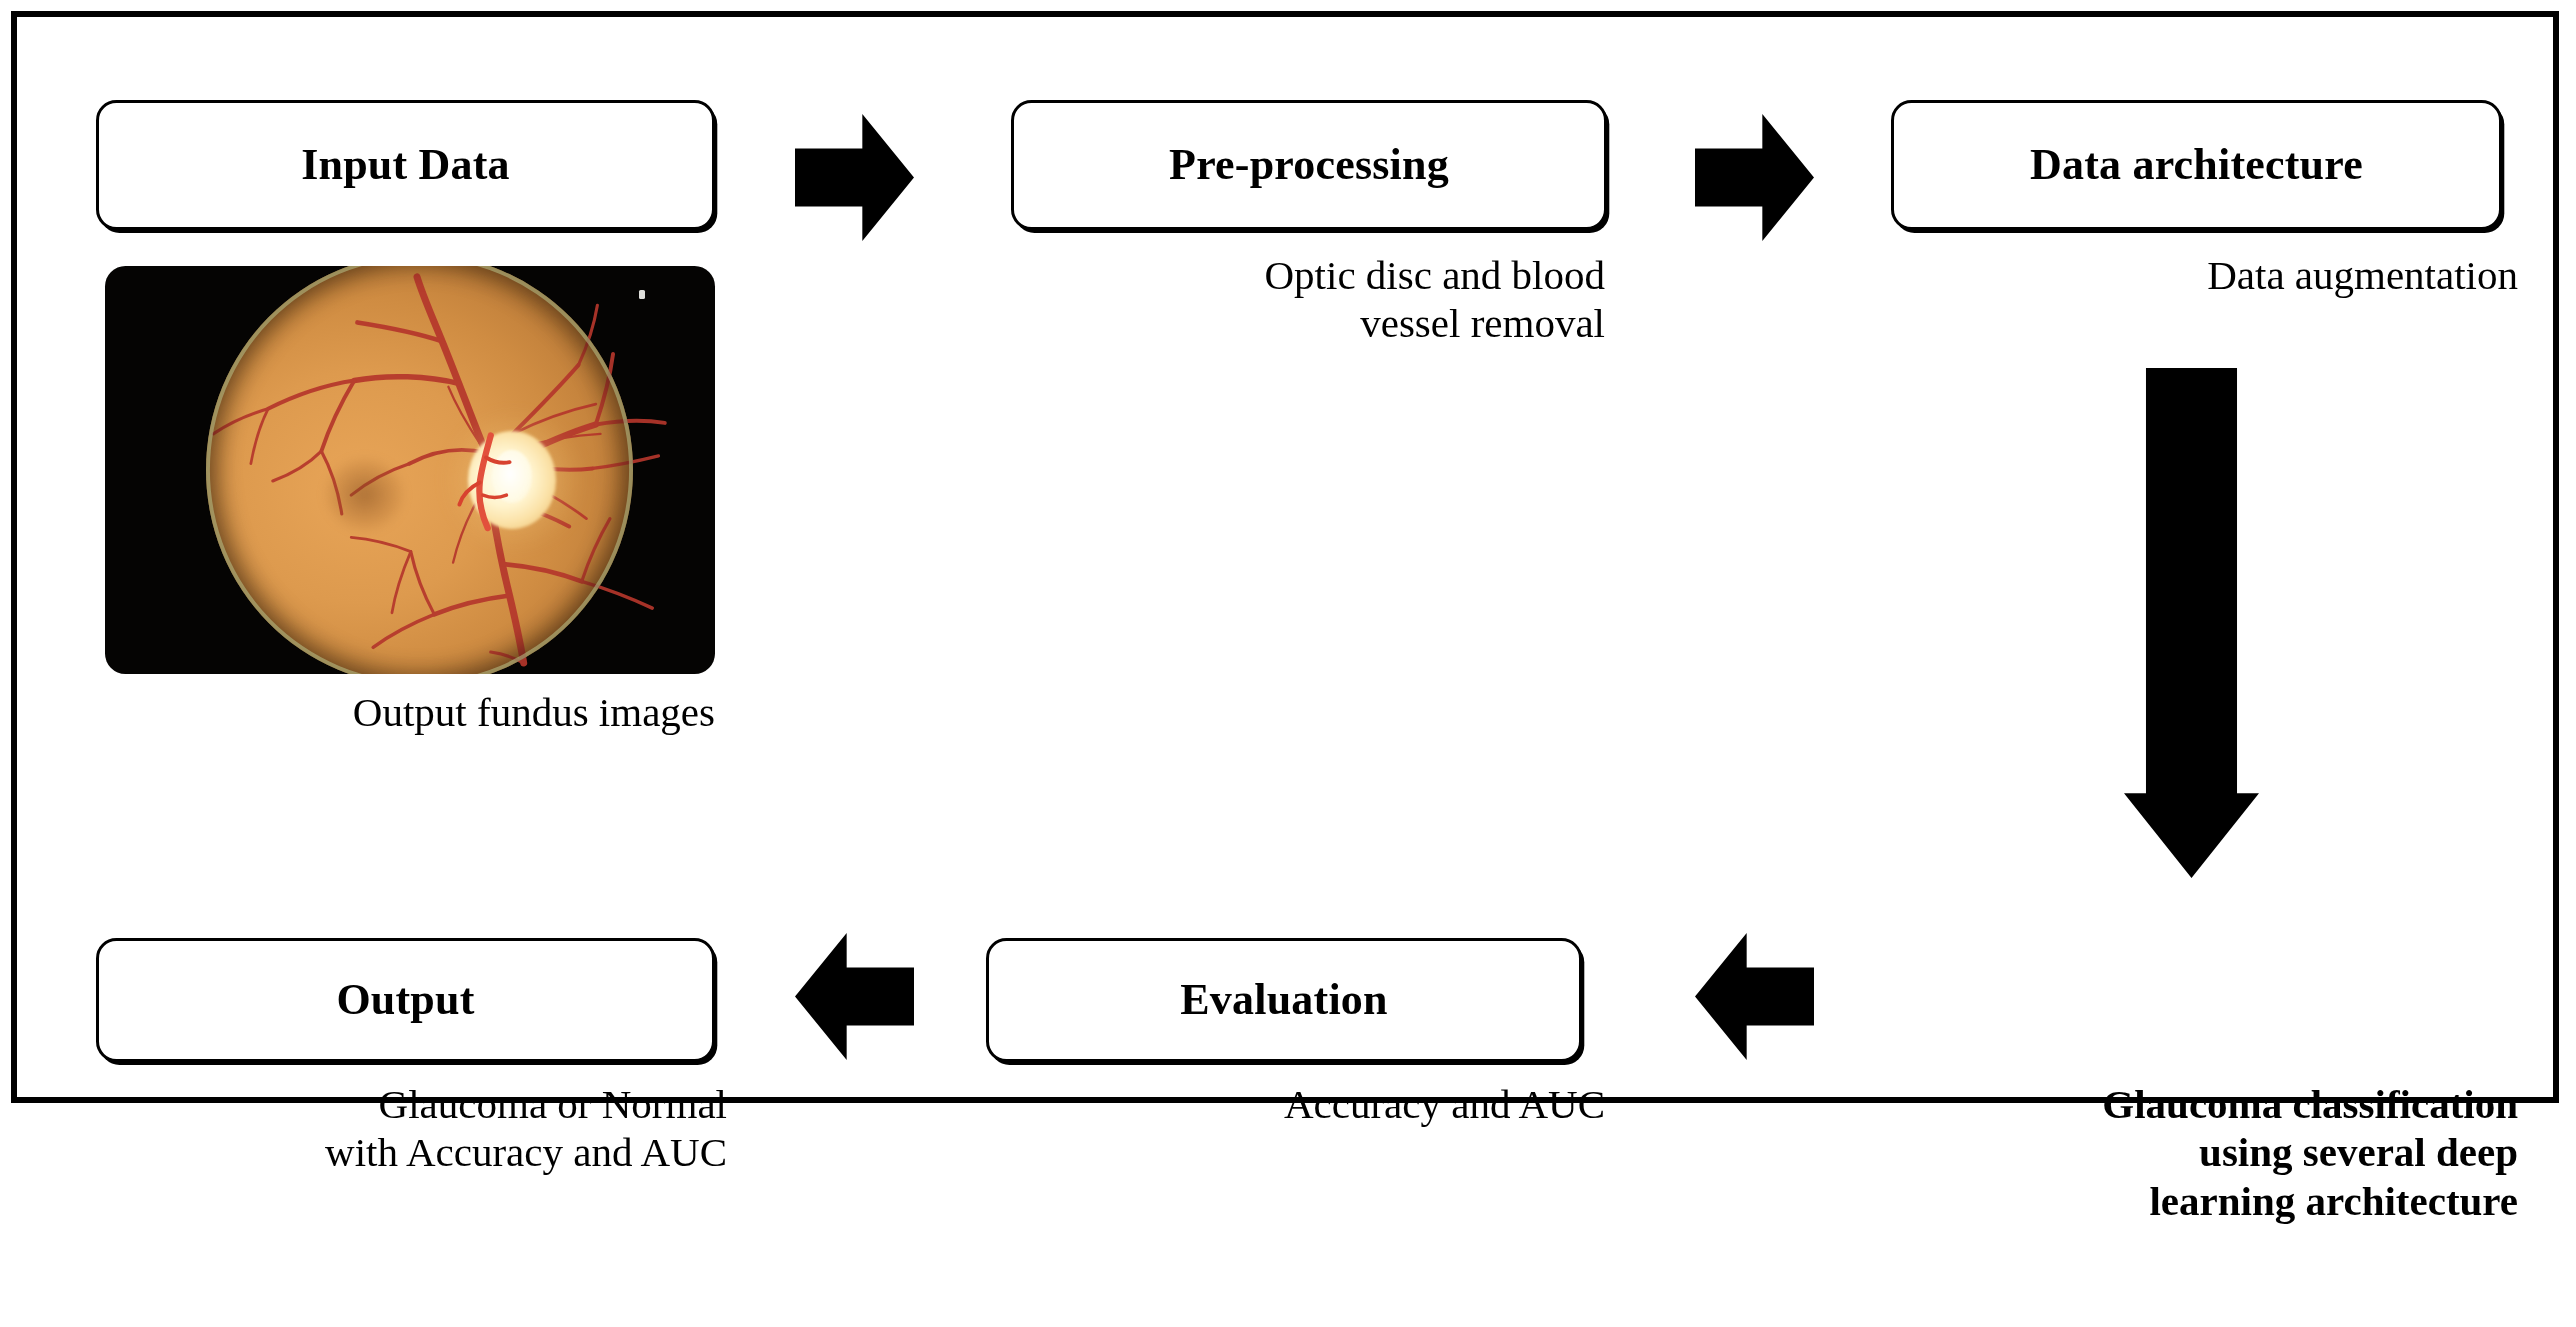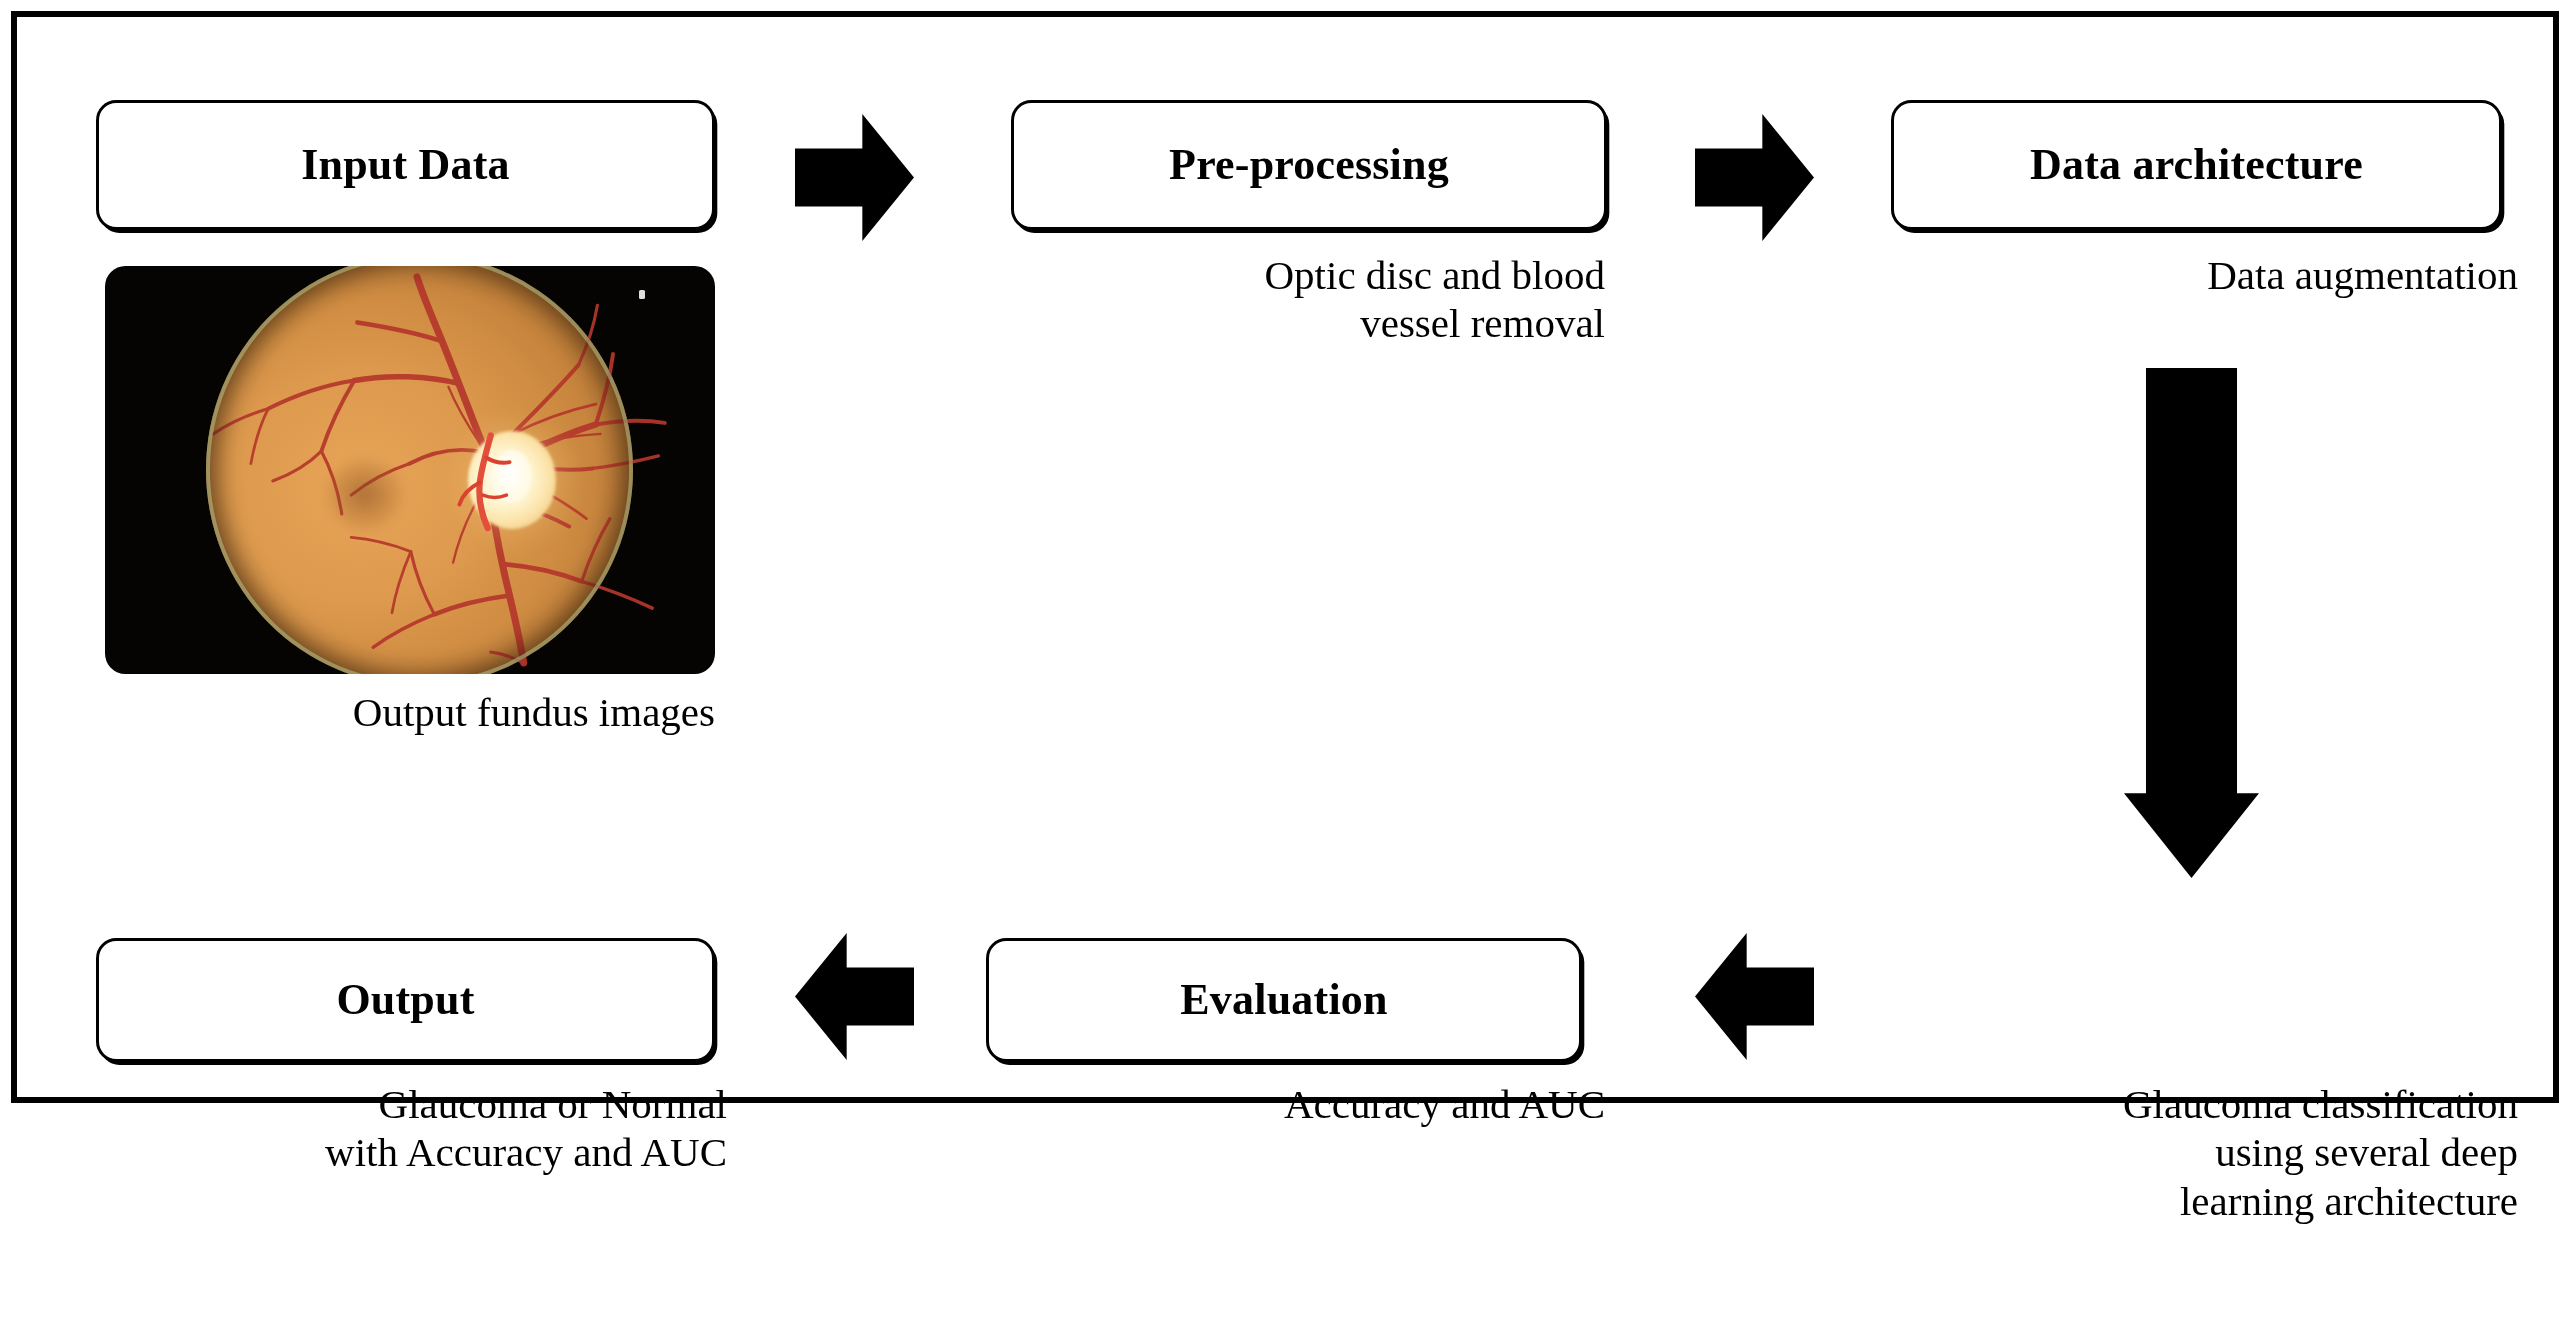--- a/index.html
+++ b/index.html
@@ -275,18 +275,18 @@
 
   <div class="caption" style="left:945px; top:1063px; width:643px;">Accuracy and AUC</div>
 
   <div class="arrow" style="left:1678px; top:916px; width:119px; height:127px;">
     <svg viewBox="0 0 152 162" preserveAspectRatio="none">
       <polygon points="152,44 66,44 66,0 0,81 66,162 66,118 152,118" fill="#000000"></polygon>
     </svg>
   </div>
 
 
-  <div class="caption" style="left:1858px; top:1063px; width:643px;">Glaucoma classification
+  <div class="caption" style="left:1858px; top:1063px; width:643px;font-weight:bold;">Glaucoma classification
 using several deep
 learning architecture</div>
 
 </div>
 
 
 </body></html>

